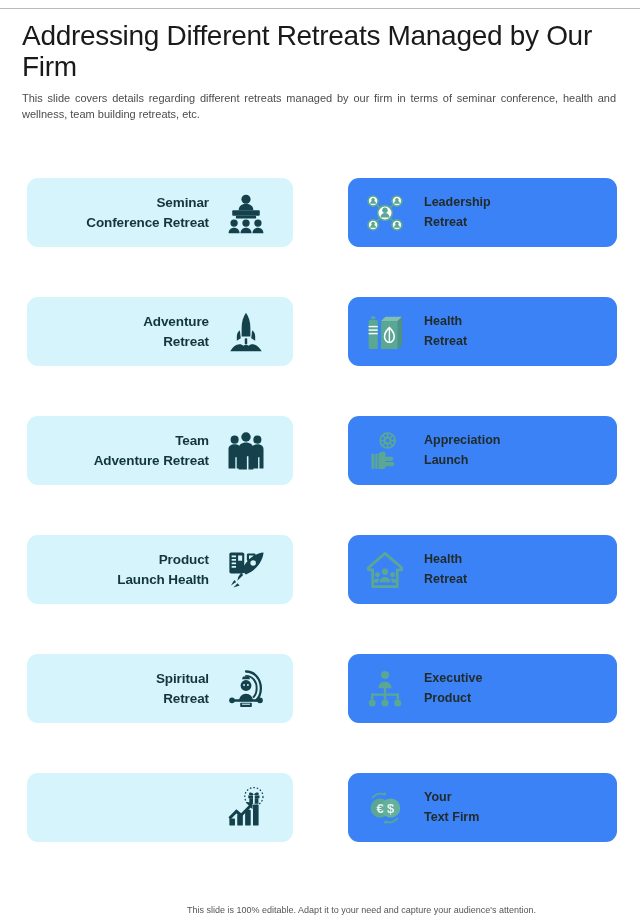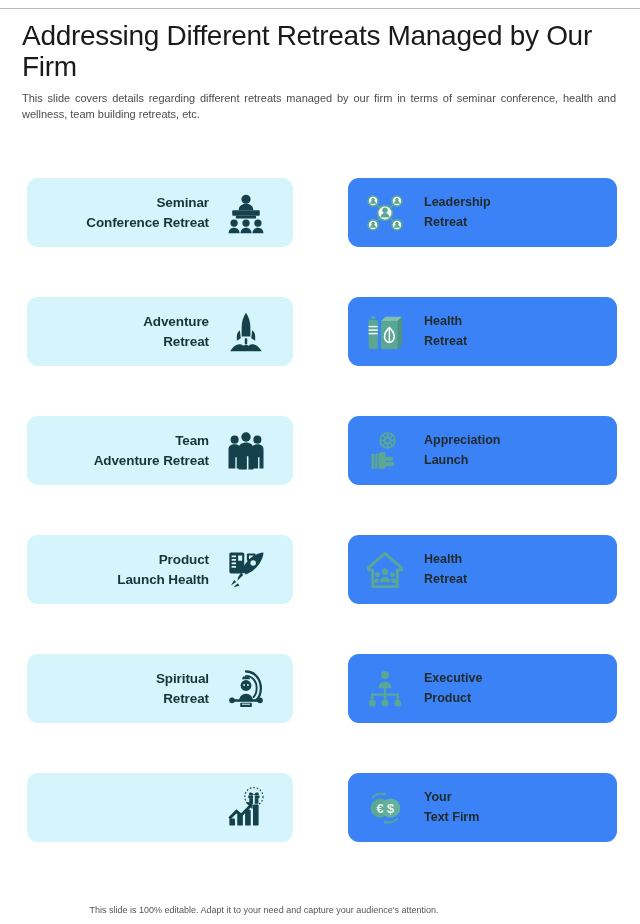--- a/index.html
+++ b/index.html
@@ -44,21 +44,21 @@
     text-align:left;font-size:12.5px;line-height:1.55;font-weight:bold;
     color:#222b2b;white-space:pre-line;
   }
 
   .icon{flex:0 0 auto;display:flex;align-items:center;justify-content:center;}
   .icon-left{width:46px;height:46px;margin-left:14px;}
   .icon-right{width:46px;height:46px;margin-right:16px;}
   .icon svg{display:block;}
 
   .footer{
-    position:absolute;left:0;top:905px;width:528px;text-align:center;
+    position:absolute;left:8px;top:905px;width:528px;text-align:right;
     font-size:9px;color:#555555;
   }
 </style>
 </head>
 <body>
 
 <div class="top-rule"></div>
 
 <div class="header">
   <h1 class="slide-title">Addressing Different Retreats Managed by Our Firm</h1>

